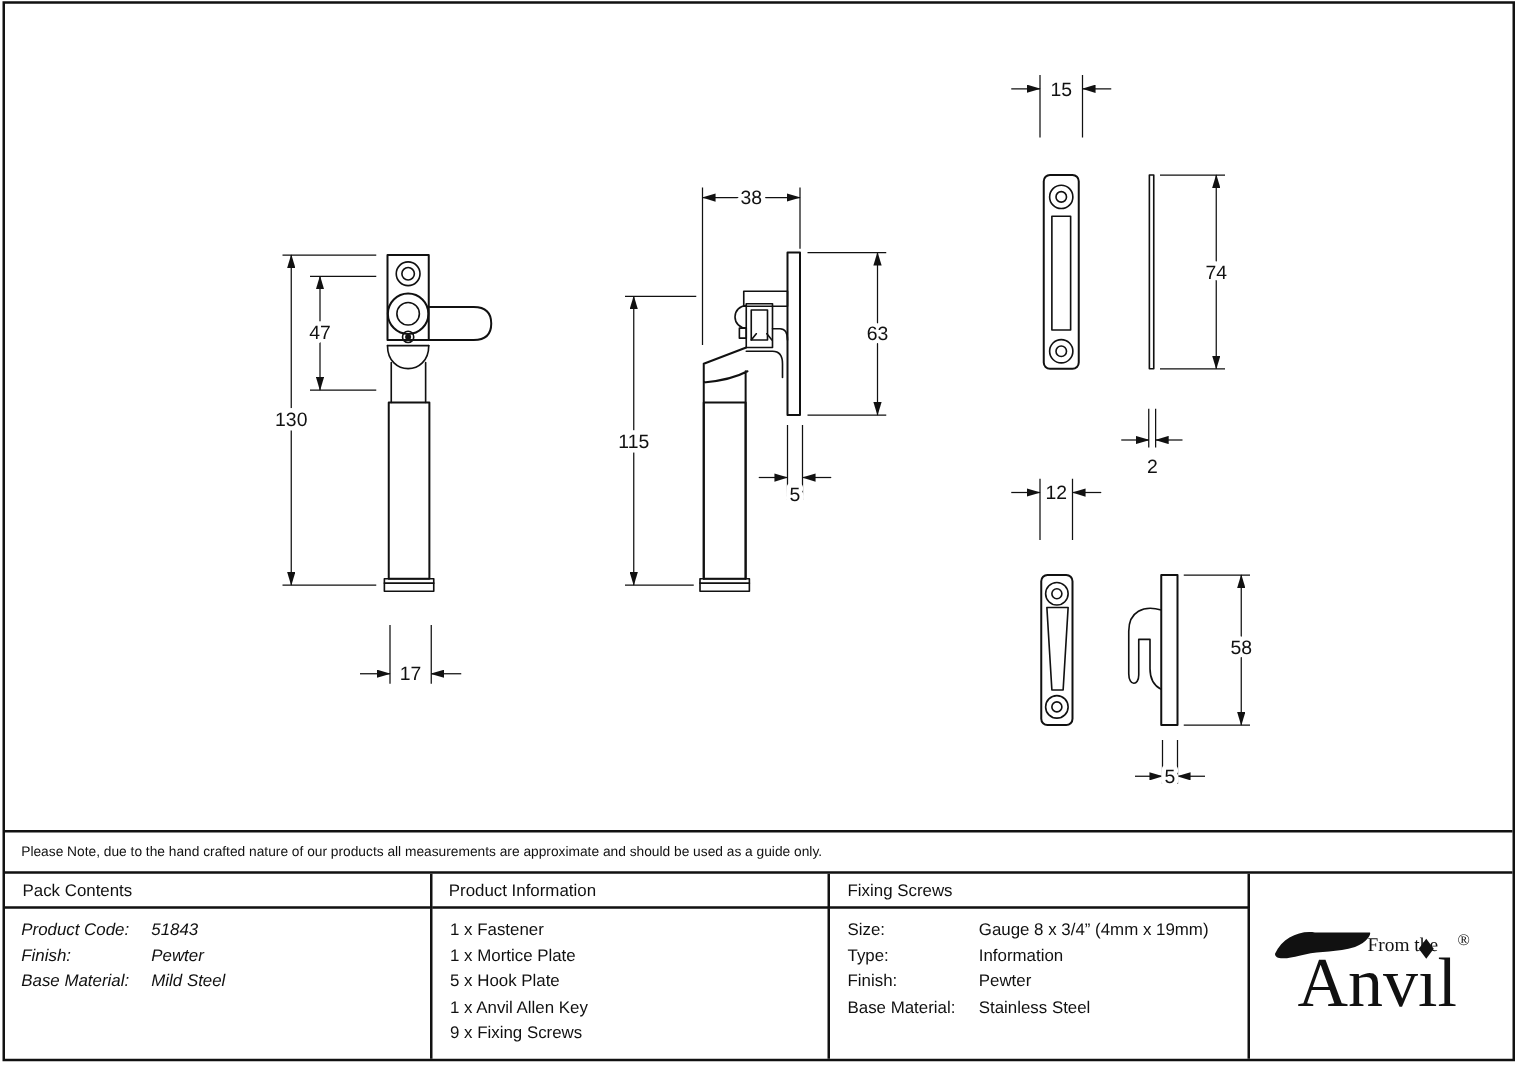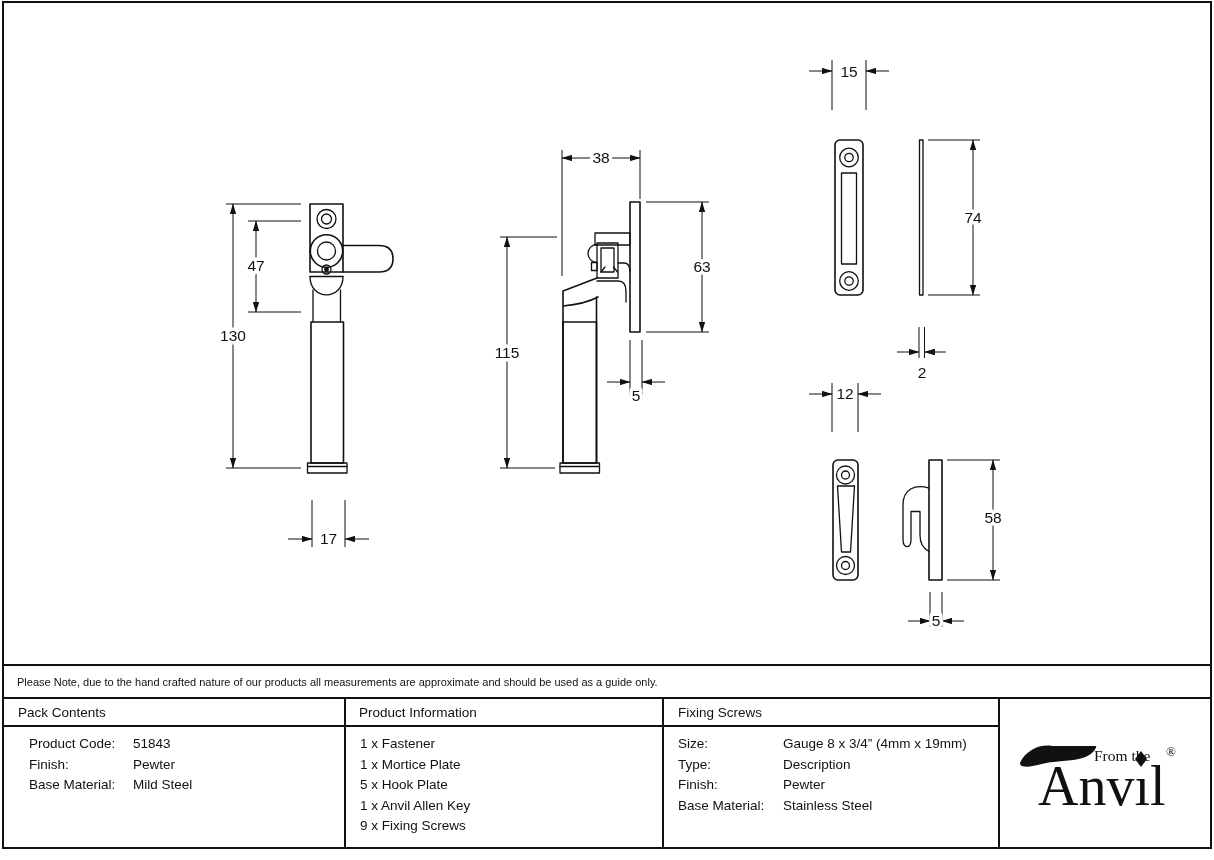--- a/index.html
+++ b/index.html
@@ -12,21 +12,21 @@
   .note-bar{flex:none;height:35px;border-top:2px solid #111;border-bottom:2px solid #111;
             box-sizing:border-box;display:flex;align-items:center;padding-left:13px;
             font-size:11px;}
   .tbl{flex:1;display:grid;grid-template-columns:342px 318px 336px 1fr;
        grid-template-rows:28px 1fr;}
   .hd{border-right:2px solid #111;border-bottom:2px solid #111;box-sizing:border-box;
       display:flex;align-items:center;padding-left:14px;font-size:13.5px;}
   .hd.first{padding-left:13px;}
   .cell{border-right:2px solid #111;box-sizing:border-box;padding:7px 6px 0 14px;
         font-size:13.5px;line-height:20.5px;}
-  .cell.first{padding-left:25px;}
+  .cell.first{padding-left:13px;font-style:italic;}
   .spec-row{display:flex;}
   .spec-label{flex:none;width:104px;}
   .fix .spec-label{width:105px;}
   .logo-cell{grid-column:4;grid-row:1/3;display:flex;align-items:center;justify-content:center;}
   .part{fill:none;stroke:#111;stroke-width:1.6;stroke-linejoin:round;stroke-linecap:round;}
   .thin{stroke-width:1.3;}
   .dim{fill:none;stroke:#111;stroke-width:1;}
   .dimtxt{font-family:"Liberation Sans",sans-serif;font-size:15.5px;fill:#111;
           text-anchor:middle;paint-order:stroke;stroke:#fff;stroke-width:7px;stroke-linejoin:round;}
   .serif{font-family:"Liberation Serif",serif;}
@@ -207,21 +207,21 @@
         <div>9 x Fixing Screws</div>
       </div>
 
       <div class="cell fix">
         <div class="spec-row">
           <span class="spec-label">Size:</span>
           <span class="spec-value">Gauge 8 x 3/4” (4mm x 19mm)</span>
         </div>
         <div class="spec-row">
           <span class="spec-label">Type:</span>
-          <span class="spec-value">Description</span>
+          <span class="spec-value">Information</span>
         </div>
         <div class="spec-row">
           <span class="spec-label">Finish:</span>
           <span class="spec-value">Pewter</span>
         </div>
         <div class="spec-row">
           <span class="spec-label">Base Material:</span>
           <span class="spec-value">Stainless Steel</span>
         </div>
       </div>

